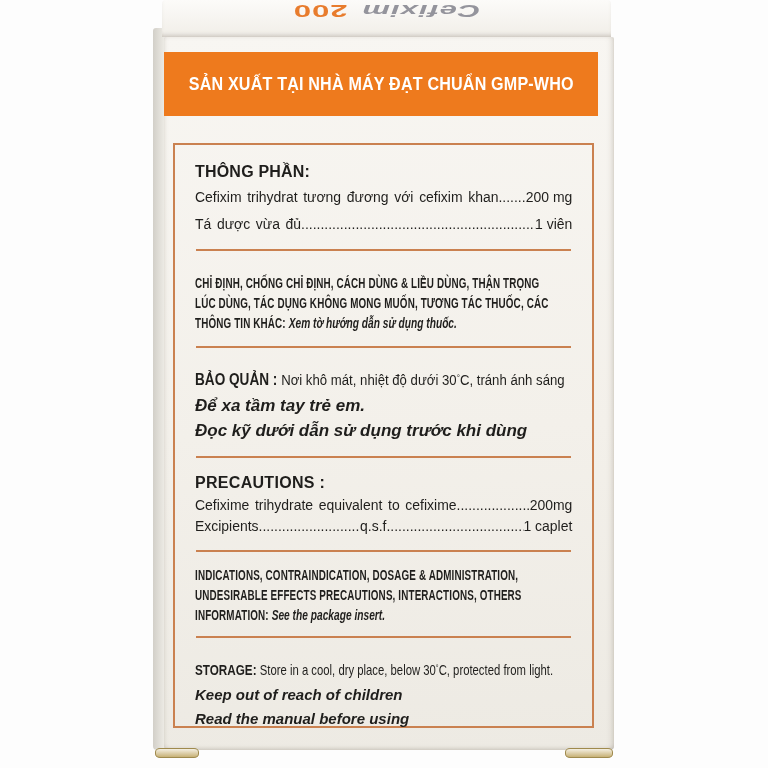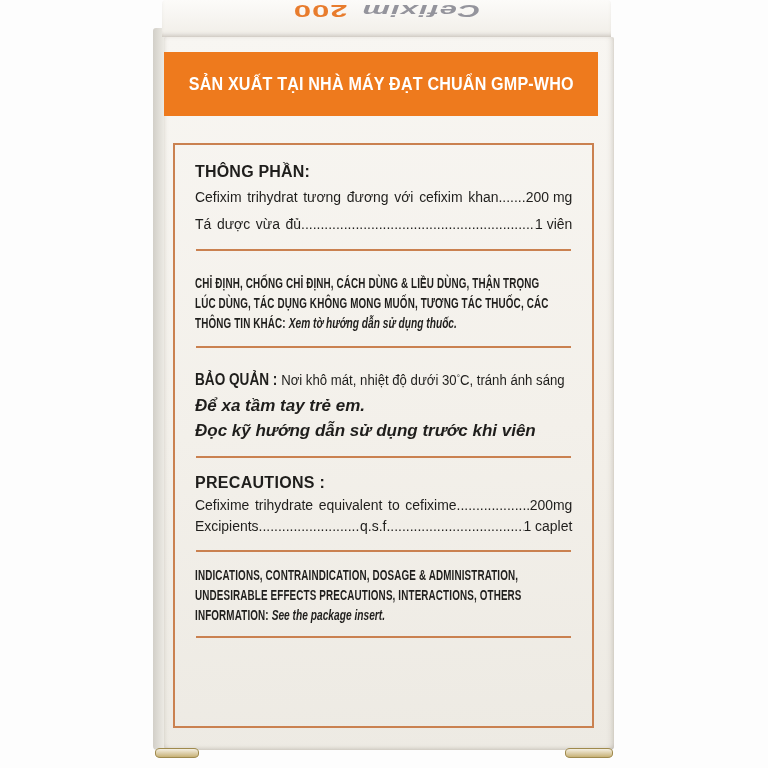--- a/index.html
+++ b/index.html
@@ -161,21 +161,21 @@
           </section>
 
           <div class="sep"></div>
 
           <section class="s3">
             <div class="s3-main cx85">
               <span class="sec-h">BẢO QUẢN : </span>
               <span>Nơi khô mát, nhiệt độ dưới 30</span><sup class="deg">°</sup><span>C, tránh ánh sáng</span>
             </div>
             <div class="note">Để xa tầm tay trẻ em.</div>
-            <div class="note">Đọc kỹ hướng dẫn sử dụng trước khi viên</div>
+            <div class="note">Đọc kỹ dưới dẫn sử dụng trước khi dùng</div>
           </section>
 
           <div class="sep"></div>
 
           <section class="s4">
             <div class="sec-h">PRECAUTIONS :</div>
             <div class="leader cx90">
               <span class="lab">Cefixime trihydrate equivalent to cefixime</span>
               <span class="dots">........................................................................................................................</span>
               <span class="val">200mg</span>
@@ -195,20 +195,28 @@
             <div class="caps-line cx68">INDICATIONS, CONTRAINDICATION, DOSAGE &amp; ADMINISTRATION,</div>
             <div class="caps-line cx68">UNDESIRABLE EFFECTS PRECAUTIONS, INTERACTIONS, OTHERS</div>
             <div class="caps-line cx68">
               <span>INFORMATION:</span>
               <span class="tail-italic"> See the package insert.</span>
             </div>
           </section>
 
           <div class="sep"></div>
 
+          <section class="s6">
+            <div class="s6-main cx78">
+              <span class="sec-h">STORAGE: </span>
+              <span>Store in a cool, dry place, below 30</span><sup class="deg">°</sup><span>C, protected from light.</span>
+            </div>
+            <div class="note">Keep out of reach of children</div>
+            <div class="note">Read the manual before using</div>
+          </section>
 
         </div>
       </div>
     </div>
 
     <div class="corner-l"></div>
     <div class="corner-r"></div>
   </div>
 </div>
 

